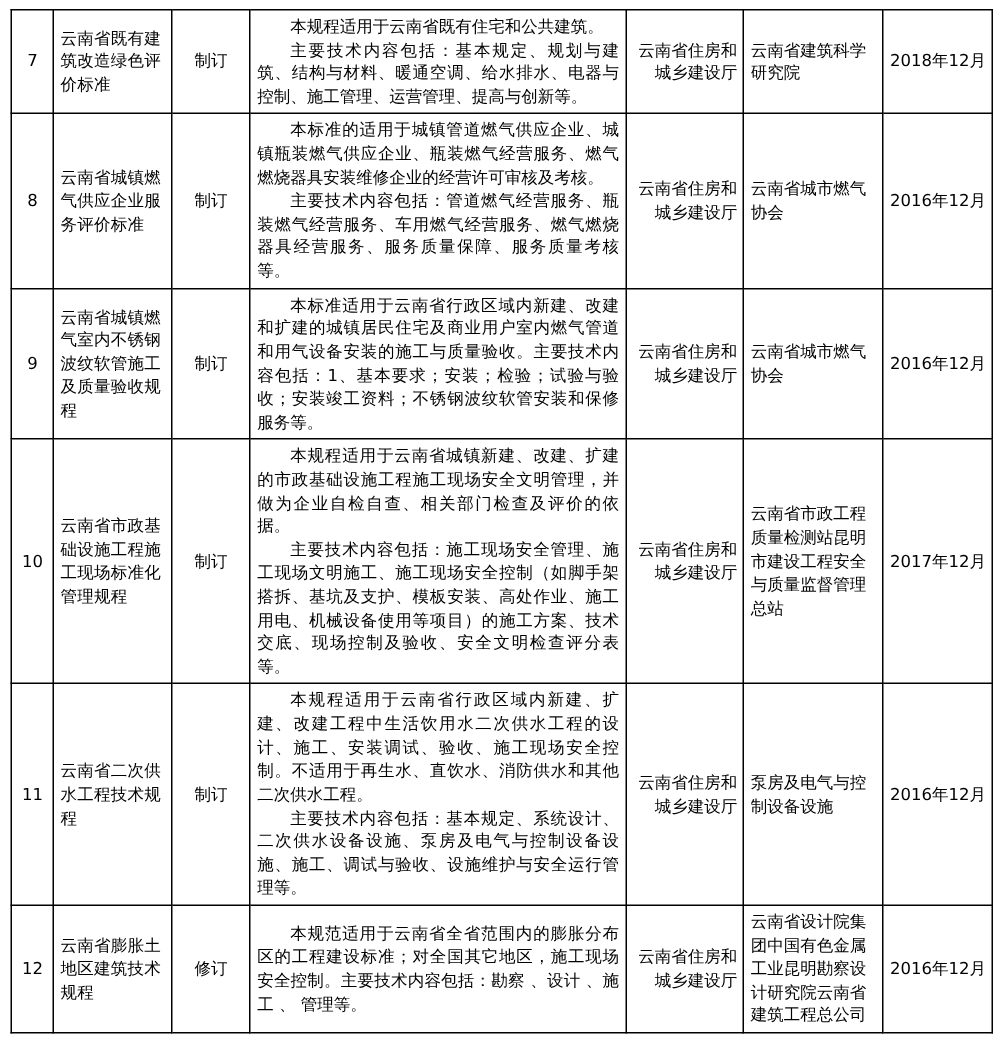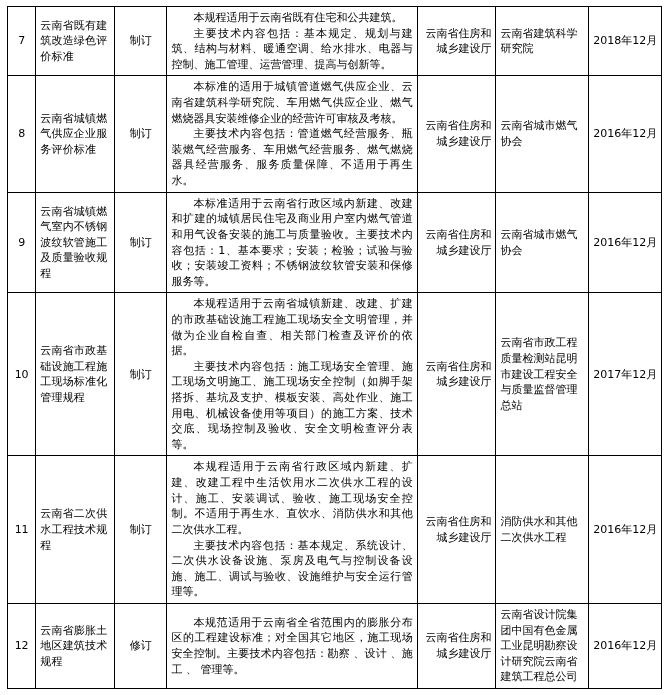--- a/index.html
+++ b/index.html
@@ -100,22 +100,22 @@
         <td class="cell-org">云南省住房和城乡建设厅</td>
         <td class="cell-draft">云南省建筑科学研究院</td>
         <td class="cell-date">2018年12月</td>
       </tr>
 
       <tr>
         <td class="cell-no">8</td>
         <td class="cell-name">云南省城镇燃气供应企业服务评价标准</td>
         <td class="cell-type">制订</td>
         <td class="cell-desc">
-          <span class="indent">本标准的适用于城镇管道燃气供应企业、云南省建筑科学研究院、车用燃气供应企业、燃气燃烧器具安装维修企业的经营许可审核及考核。</span>
-          <span class="indent">主要技术内容包括：管道燃气经营服务、瓶装燃气经营服务、车用燃气经营服务、燃气燃烧器具经营服务、服务质量保障、不适用于再生水。</span>
+          <span class="indent">本标准的适用于城镇管道燃气供应企业、城镇瓶装燃气供应企业、瓶装燃气经营服务、燃气燃烧器具安装维修企业的经营许可审核及考核。</span>
+          <span class="indent">主要技术内容包括：管道燃气经营服务、瓶装燃气经营服务、车用燃气经营服务、燃气燃烧器具经营服务、服务质量保障、服务质量考核等。</span>
         </td>
         <td class="cell-org">云南省住房和城乡建设厅</td>
         <td class="cell-draft">云南省城市燃气协会</td>
         <td class="cell-date">2016年12月</td>
       </tr>
 
       <tr>
         <td class="cell-no">9</td>
         <td class="cell-name">云南省城镇燃气室内不锈钢波纹软管施工及质量验收规程</td>
         <td class="cell-type">制订</td>
@@ -142,21 +142,21 @@
 
       <tr>
         <td class="cell-no">11</td>
         <td class="cell-name">云南省二次供水工程技术规程</td>
         <td class="cell-type">制订</td>
         <td class="cell-desc">
           <span class="indent">本规程适用于云南省行政区域内新建、扩建、改建工程中生活饮用水二次供水工程的设计、施工、安装调试、验收、施工现场安全控制。不适用于再生水、直饮水、消防供水和其他二次供水工程。</span>
           <span class="indent">主要技术内容包括：基本规定、系统设计、二次供水设备设施、泵房及电气与控制设备设施、施工、调试与验收、设施维护与安全运行管理等。</span>
         </td>
         <td class="cell-org">云南省住房和城乡建设厅</td>
-        <td class="cell-draft">消防供水和其他二次供水工程</td>
+        <td class="cell-draft">泵房及电气与控制设备设施</td>
         <td class="cell-date">2016年12月</td>
       </tr>
 
       <tr>
         <td class="cell-no">12</td>
         <td class="cell-name">云南省膨胀土地区建筑技术规程</td>
         <td class="cell-type">修订</td>
         <td class="cell-desc">
           <span class="indent">本规范适用于云南省全省范围内的膨胀分布区的工程建设标准；对全国其它地区，施工现场安全控制。主要技术内容包括：勘察 、设计 、施工 、 管理等。</span>
         </td>

